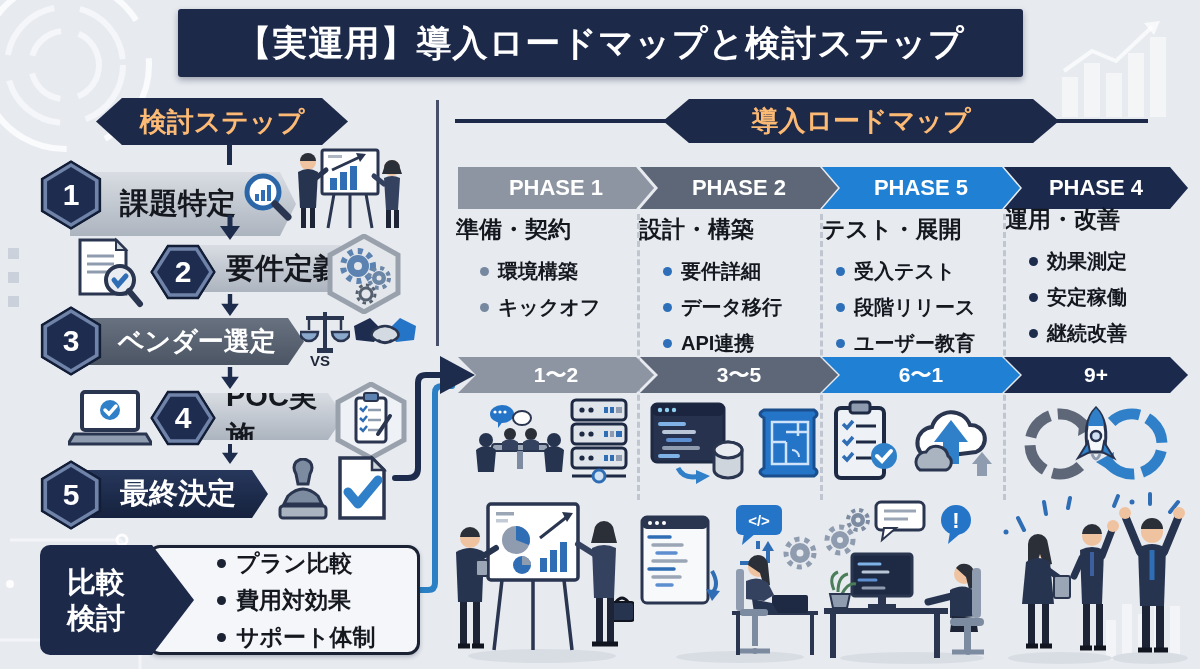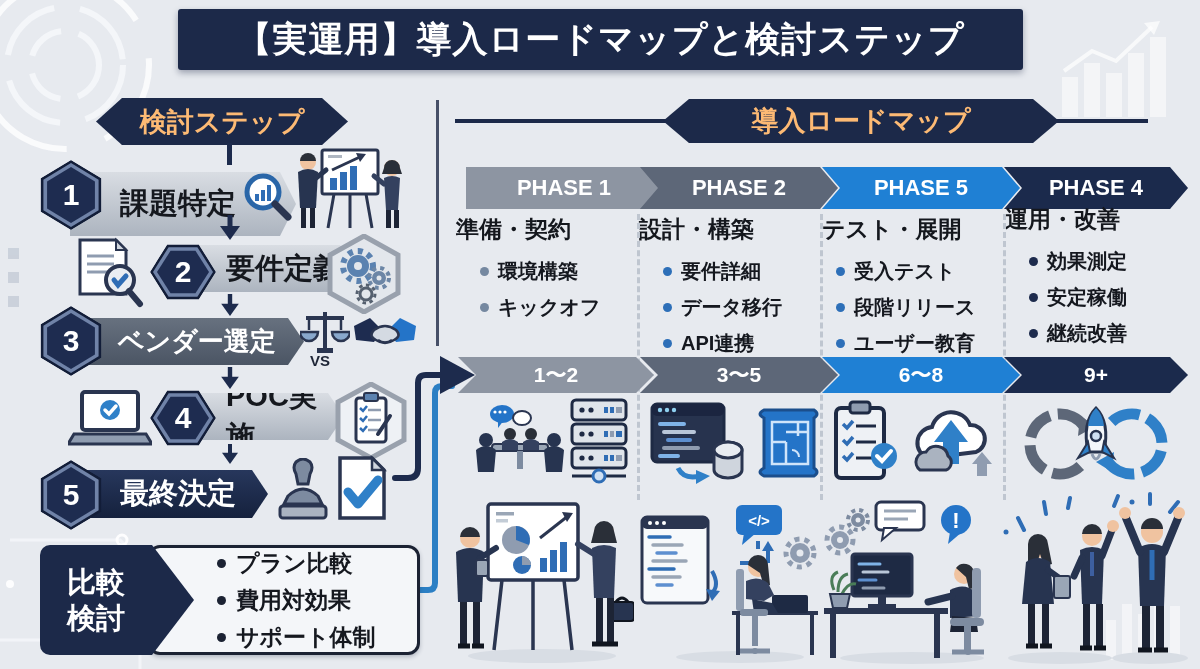--- a/index.html
+++ b/index.html
@@ -1,20 +1,20 @@
 <!DOCTYPE html>
 <html><head>
 <meta charset="utf-8">
 <style>
   html,body{margin:0;padding:0;background:#dfe3ea;}
   #canvas{position:relative;width:1200px;height:669px;overflow:hidden;
     background:#e7eaef;font-family:"Liberation Sans","DejaVu Sans",sans-serif;}
   .abs{position:absolute;}
   
-  .title-bar{left:178px;top:9px;width:845px;height:61px;background:#1c2949;
+  .title-bar{left:178px;top:9px;width:845px;height:68px;background:#1c2949;
     border-radius:3px;display:flex;align-items:center;justify-content:center;
     color:#fff;font-size:35px;font-weight:700;letter-spacing:1px;
     box-shadow:0 3px 6px rgba(20,30,60,.35);}
   
   .hex-banner{background:#1c2949;color:#fdba74;font-weight:700;
     display:flex;align-items:center;justify-content:center;
     clip-path:polygon(26px 0,calc(100% - 26px) 0,100% 50%,calc(100% - 26px) 100%,26px 100%,0 50%);text-align:center;}
   
   .hexA{clip-path:polygon(50% 0%,96% 26%,96% 74%,50% 100%,4% 74%,4% 26%);}
   .hexB{clip-path:polygon(0% 50%,26% 4%,74% 4%,100% 50%,74% 96%,26% 96%);}
@@ -25,21 +25,21 @@
   
   .banner{clip-path:polygon(0 0,calc(100% - 16px) 0,100% 50%,calc(100% - 16px) 100%,0 100%);
     display:flex;align-items:center;font-weight:700;}
   .banner.light{background:linear-gradient(180deg,#d9dde3,#acb4bf);color:#15181e;}
   .banner.slate{background:linear-gradient(180deg,#67717f,#4b5564);color:#fff;}
   .banner.navy{background:linear-gradient(180deg,#27375c,#15213d);color:#fff;}
   
   .chev{display:flex;align-items:center;justify-content:center;color:#fff;
     font-weight:700;
     clip-path:polygon(0 0,calc(100% - 18px) 0,100% 50%,calc(100% - 18px) 100%,0 100%,18px 50%);}
-  .chev.flat{clip-path:polygon(0 0,calc(100% - 18px) 0,100% 50%,calc(100% - 18px) 100%,0 100%);margin-left:8px;}
+  .chev.flat{clip-path:polygon(0 0,calc(100% - 18px) 0,100% 50%,calc(100% - 18px) 100%,0 100%);}
   .c-p1{background:#8d95a2;} .c-p2{background:#5d6778;}
   .c-p3{background:#1f80d4;} .c-p4{background:#1b2a4c;}
   
   .pcol{width:183px;}
   .pcol .ptitle{text-align:left;font-size:23px;font-weight:700;color:#14171d;}
   .pitem{display:flex;align-items:center;gap:9px;padding-left:24px;height:36px;
     font-size:20px;font-weight:700;color:#15181f;}
   .dot{width:9px;height:9px;border-radius:50%;flex:0 0 9px;}
   .dash-div{border-left:3px dashed #bfc6d0;width:0;}
   
@@ -376,21 +376,21 @@
         </div>
     </div>
   </div>
 
   <div class="abs dash-div" style="left:637px;top:214px;height:286px"></div>
   <div class="abs dash-div" style="left:820px;top:214px;height:286px"></div>
   <div class="abs dash-div" style="left:1003px;top:214px;height:286px"></div>
 
   <div class="abs chev c-p1 shadow" style="left:458px;top:357px;width:196px;height:36px;font-size:21px">1〜2</div>
   <div class="abs chev c-p2 shadow" style="left:640px;top:357px;width:198px;height:36px;font-size:21px">3〜5</div>
-  <div class="abs chev c-p3 shadow" style="left:822px;top:357px;width:198px;height:36px;font-size:21px">6〜8</div>
+  <div class="abs chev c-p3 shadow" style="left:822px;top:357px;width:198px;height:36px;font-size:21px">6〜1</div>
   <div class="abs chev c-p4 shadow" style="left:1004px;top:357px;width:184px;height:36px;font-size:21px">9+</div>
 
   <svg class="abs" style="left:474px;top:402px" width="92" height="80" viewBox="0 0 92 80">
     <ellipse cx="28" cy="12" rx="12" ry="9" fill="#2474c8"></ellipse>
       <polygon points="24,18 30,18 24,26" fill="#2474c8"></polygon>
     <circle cx="31" cy="10" r="1.6" fill="#fff"></circle>
       <circle cx="26" cy="10" r="1.6" fill="#fff"></circle>
       <circle cx="21" cy="10" r="1.6" fill="#fff"></circle>
     <ellipse cx="48" cy="16" rx="9" ry="7" fill="#fff" stroke="#2a3550" stroke-width="2"></ellipse>
     <rect x="18" y="42" width="56" height="7" rx="3" fill="#9aa6b6" stroke="#2a3550" stroke-width="2"></rect>

